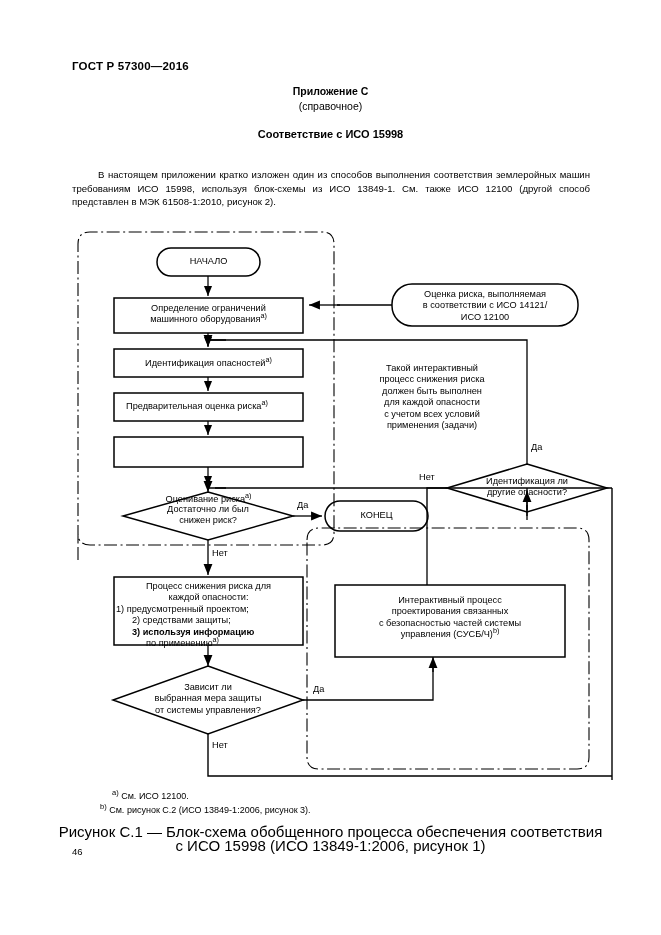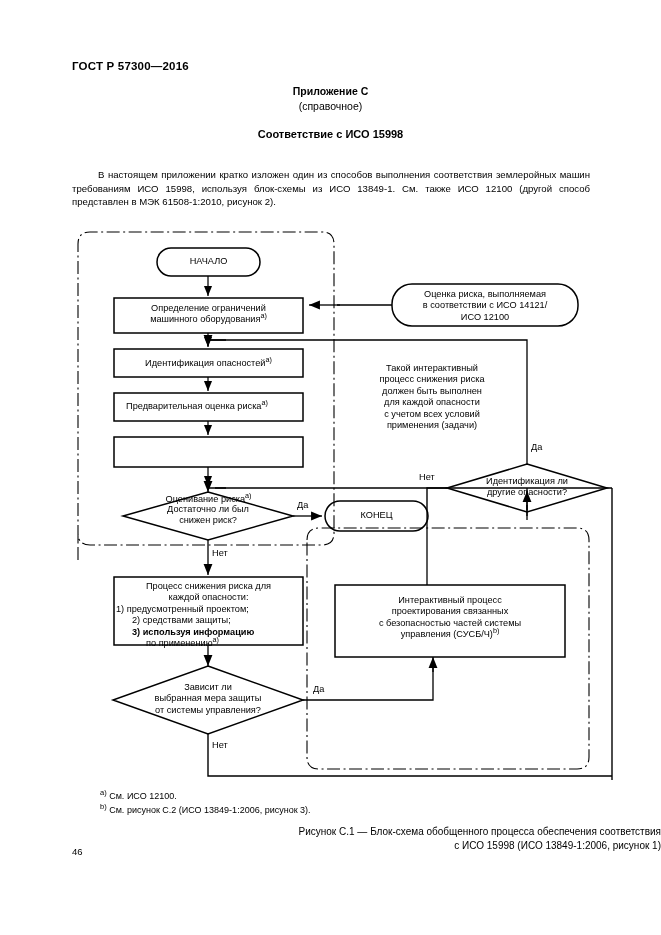--- a/index.html
+++ b/index.html
@@ -43,22 +43,22 @@
   .lbl.multi{white-space:normal;}
   .yn{position:absolute;font-size:9.2px;}
   sup{font-size:7.2px;line-height:0;vertical-align:super;}
 
   
   .fn{
     position:absolute;font-size:9px;line-height:13px;left:100px;
   }
   .fn sup{font-size:7.5px;}
   .cap{
-    position:absolute;left:0;right:0;text-align:right;
-    font-size:10px;line-height:13.5px;
+    position:absolute;left:0;right:0;text-align:center;
+    font-size:15px;line-height:13.5px;
   }
   .pageno{position:absolute;left:72px;top:846px;font-size:9.5px;}
 </style>
 </head>
 <body>
 
 <div class="page">
 
   <div class="std-no">ГОСТ Р 57300—2016</div>
   <div class="app-title">Приложение С</div>
@@ -211,21 +211,21 @@
 
     <div class="yn" style="left:531px;top:222px;">Да</div>
     <div class="yn" style="left:419px;top:252px;">Нет</div>
     <div class="yn" style="left:297px;top:280px;">Да</div>
     <div class="yn" style="left:212px;top:328px;">Нет</div>
     <div class="yn" style="left:313px;top:464px;">Да</div>
     <div class="yn" style="left:212px;top:520px;">Нет</div>
 
   </div>
 
-  <div class="fn" style="top:790px;">
+  <div class="fn" style="top:790px;margin-left:12px;">
     <sup>а)</sup>
     <span>См. ИСО 12100.</span>
   </div>
   <div class="fn" style="top:804px;">
     <sup>b)</sup>
     <span>См. рисунок С.2 (ИСО 13849-1:2006, рисунок 3).</span>
   </div>
 
   <div class="cap" style="top:825px;">
     <span>Рисунок С.1 — Блок-схема обобщенного процесса обеспечения соответствия</span><br>

